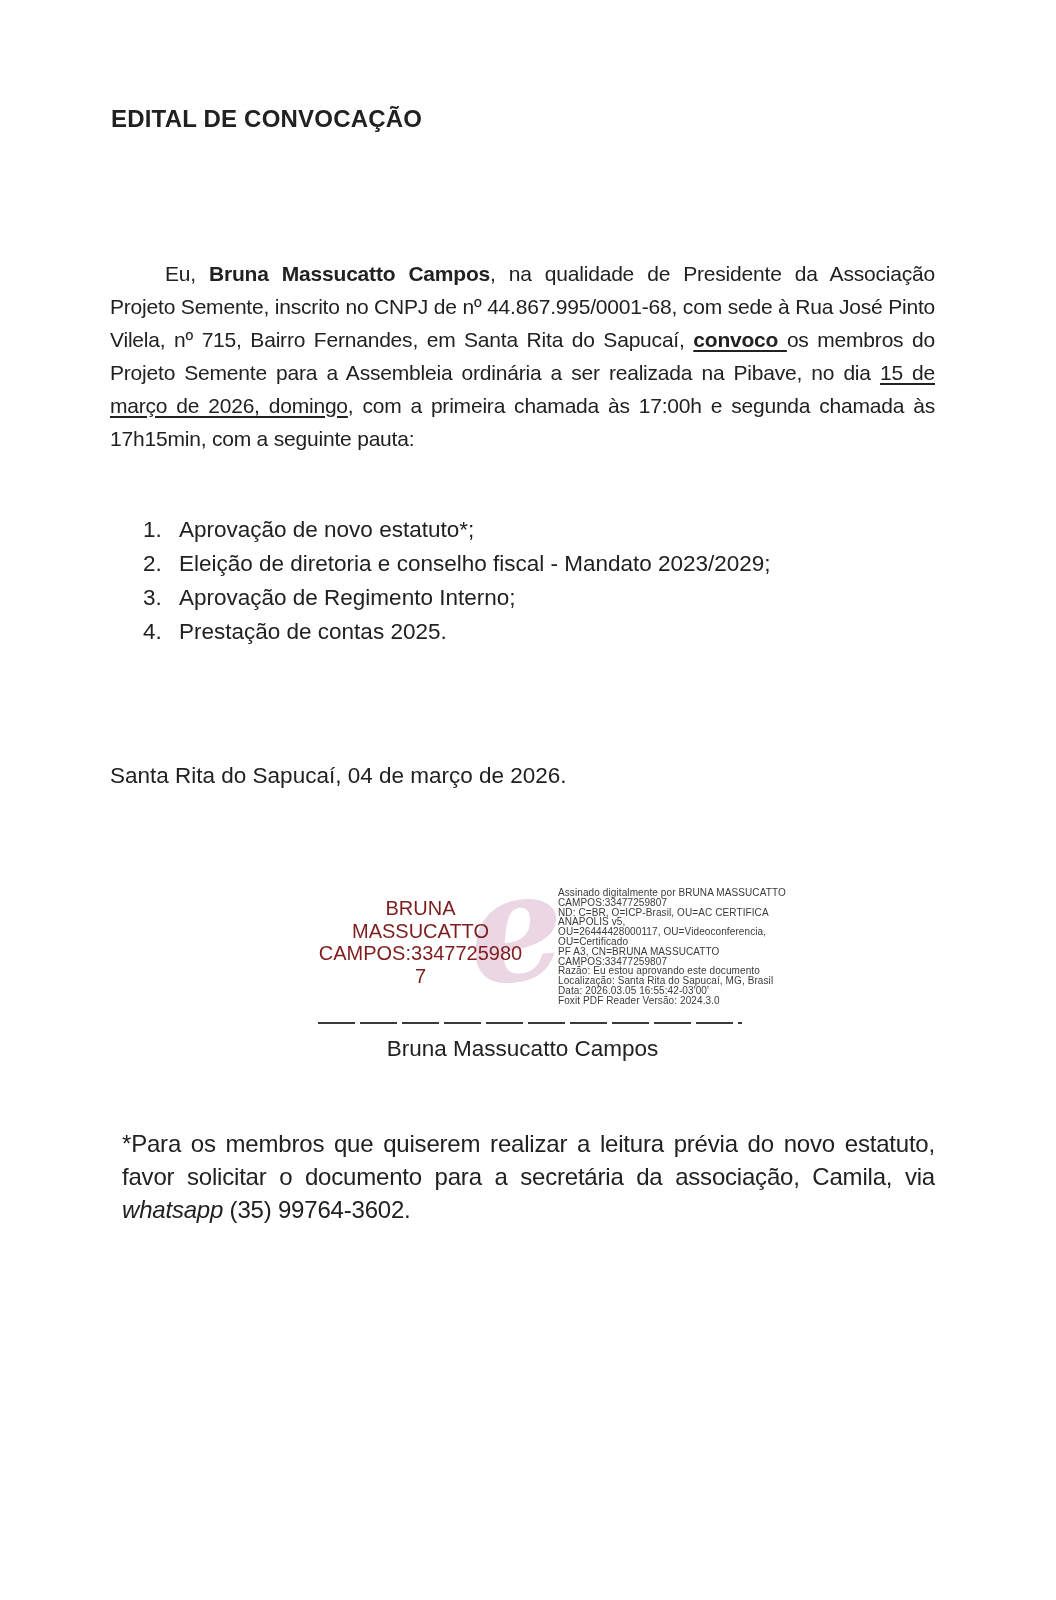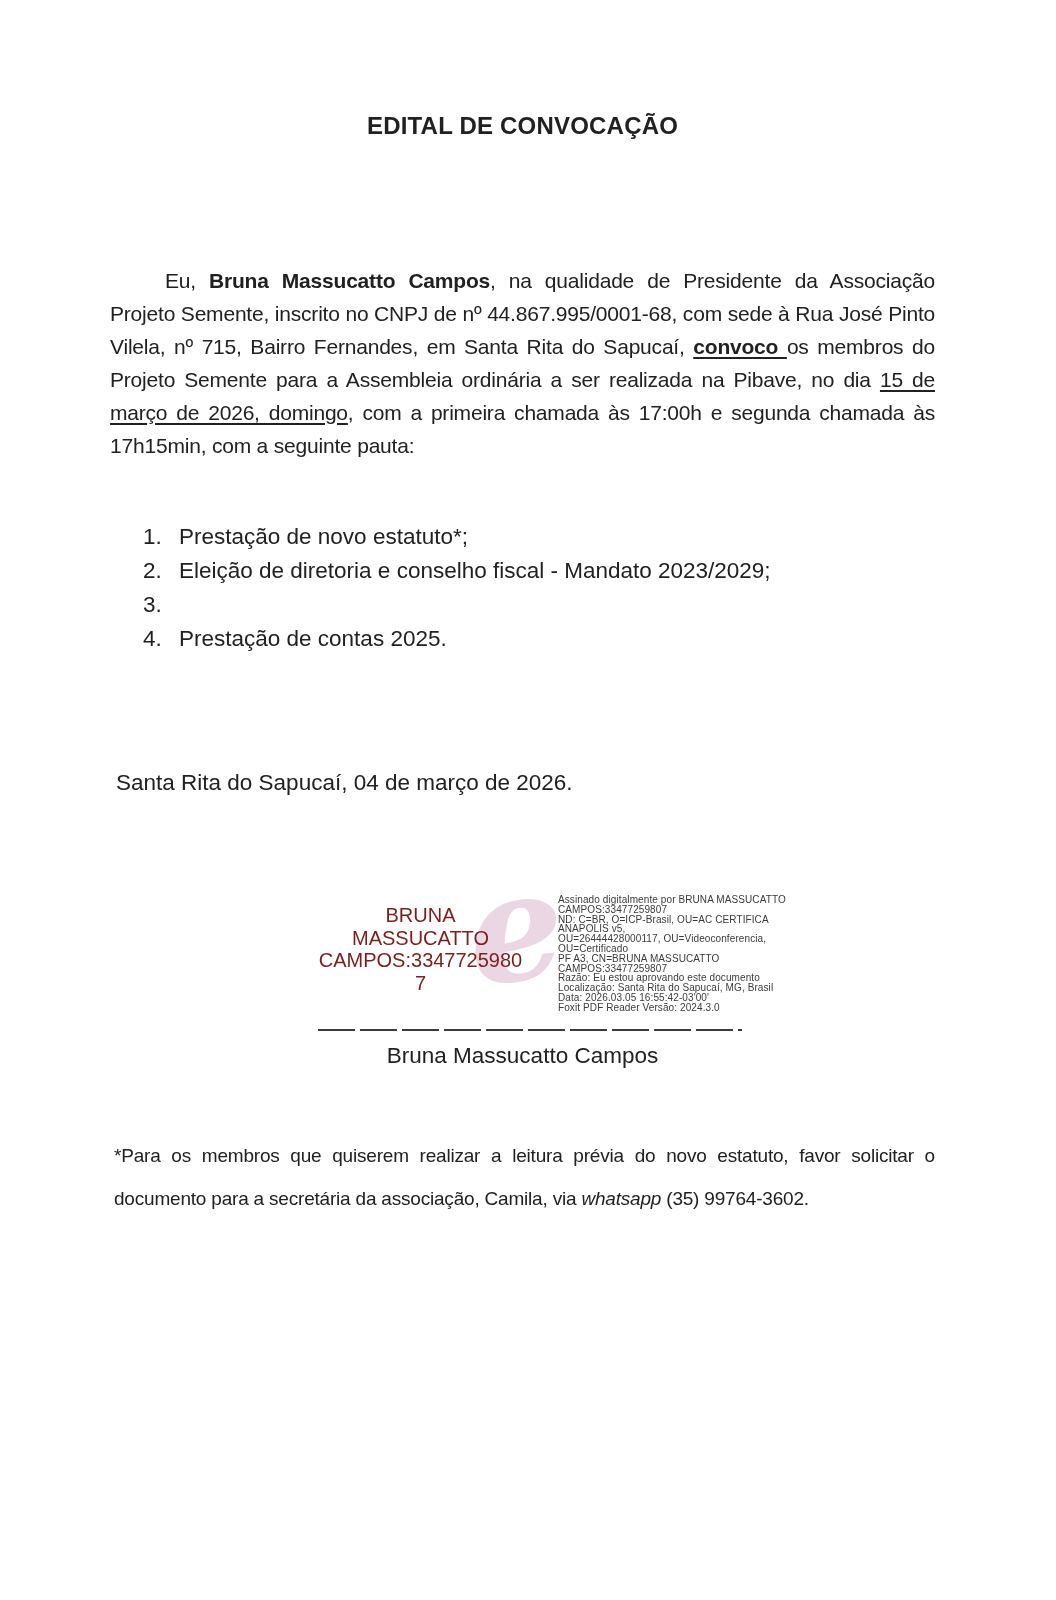--- a/index.html
+++ b/index.html
@@ -9,24 +9,24 @@
     background:#ffffff;
     font-family:"Liberation Sans", sans-serif;
     color:#212121;
     box-sizing:border-box;
     padding-top:104px;
     overflow:hidden;
   }
   .content { position:relative; z-index:1; margin:0 121px 0 110px; }
 
   .title {
-    margin:8px;
+    margin:1px;
     font-size:24px;
     font-weight:bold;
-    text-align:center;
+    text-align:left;
     letter-spacing:0.2px;
   }
 
   .intro {
     margin:124px 0 0 0;
     font-size:21px;
     line-height:33px;
     text-align:justify;
     text-indent:55px;
     letter-spacing:-0.2px;
@@ -38,21 +38,21 @@
     margin:58px 0 0 33px;
     padding:0;
     list-style:none;
     font-size:22.5px;
     line-height:34px;
   }
   .agenda li { display:flex; }
   .agenda .num { flex:0 0 36px; }
 
   .dateline {
-    margin:110px 0 0 6px;
+    margin:110px 0 0 0;
     font-size:22.5px;
     line-height:33px;
   }
 
   .sig-row {
     margin:96px 0 0 208px;
     display:flex;
     align-items:flex-start;
   }
   .sig-subject {
@@ -80,23 +80,23 @@
   }
 
   .signer-name {
     margin:8px 0 0 0;
     text-align:center;
     font-size:22.5px;
     line-height:33px;
   }
 
   .footnote {
-    margin:62px 0 0 4px;
-    font-size:19px;
-    line-height:43px;
+    margin:62px 0 0 12px;
+    font-size:24px;
+    line-height:33px;
     text-align:justify;
     letter-spacing:-0.2px;
   }
   .footnote .it { font-style:italic; }
 
   .watermark {
     position:absolute;
     left:468px; top:872px;
     z-index:0;
     font-family:"DejaVu Serif", serif;
@@ -119,28 +119,29 @@
 
   <div class="content">
 
     <h1 class="title">EDITAL DE CONVOCAÇÃO</h1>
 
     <p class="intro"><span>Eu, </span><b>Bruna Massucatto Campos</b><span>, na qualidade de Presidente da Associação Projeto Semente, inscrito no CNPJ de nº 44.867.995/0001-68, com sede à Rua José Pinto Vilela, nº 715, Bairro Fernandes, em Santa Rita do Sapucaí, </span><b class="u">convoco </b><span>os membros do Projeto Semente para a Assembleia ordinária a ser realizada na Pibave, no dia </span><span class="u">15 de março de 2026, domingo</span><span>, com a primeira chamada às 17:00h e segunda chamada às 17h15min, com a seguinte pauta:</span></p>
 
     <ol class="agenda">
       <li>
         <span class="num">1.</span>
-        <span>Prestação de novo estatuto*;</span>
+        <span>Aprovação de novo estatuto*;</span>
       </li>
       <li>
         <span class="num">2.</span>
         <span>Eleição de diretoria e conselho fiscal - Mandato 2023/2029;</span>
       </li>
       <li>
         <span class="num">3.</span>
+        <span>Aprovação de Regimento Interno;</span>
       </li>
       <li>
         <span class="num">4.</span>
         <span>Prestação de contas 2025.</span>
       </li>
     </ol>
 
     <p class="dateline">Santa Rita do Sapucaí, 04 de março de 2026.</p>
 
     <div class="sig-row">

